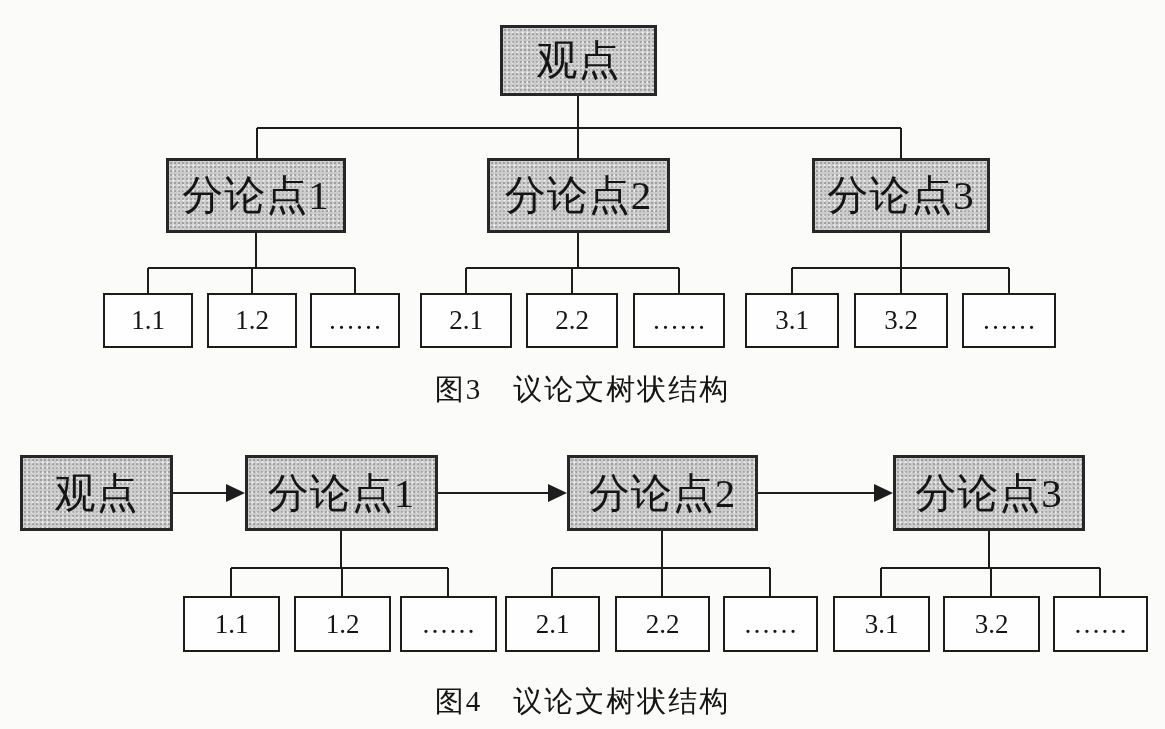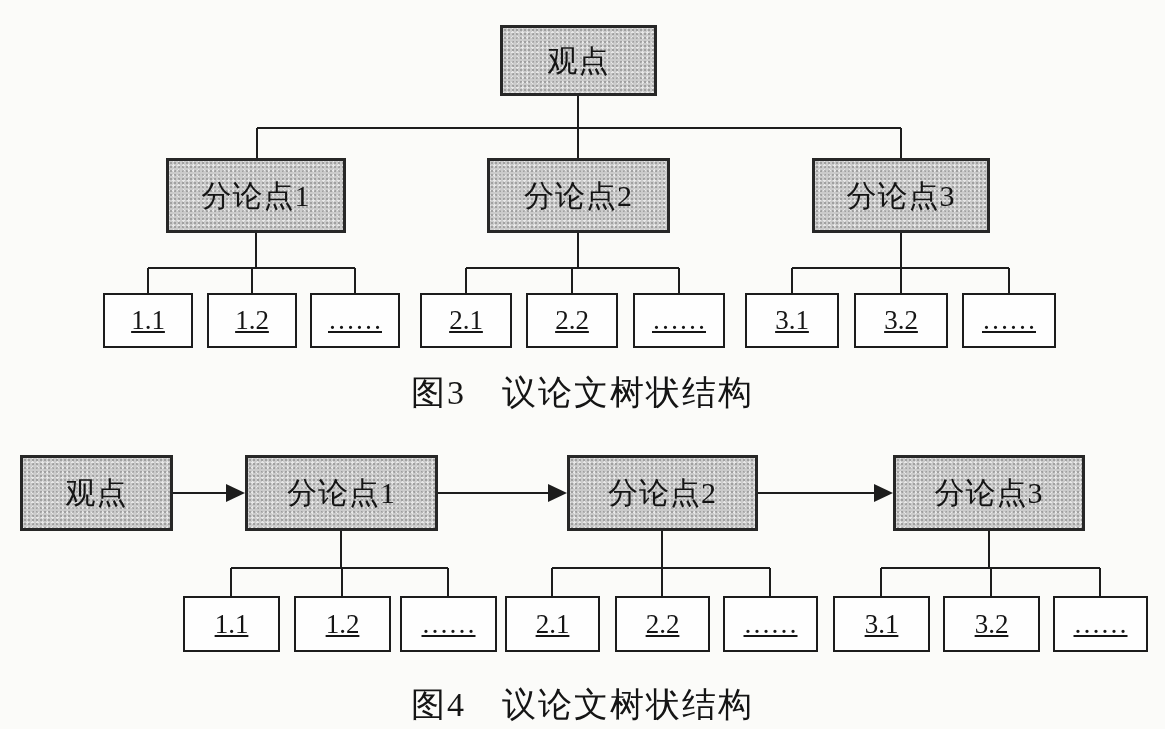--- a/index.html
+++ b/index.html
@@ -20,41 +20,41 @@
     overflow:hidden;
     font-family:"Liberation Serif","DejaVu Serif",serif;
     color:var(--text);
   }
   .lines{position:absolute;left:0;top:0;width:1165px;height:729px;}
   .lines path{stroke:var(--line);stroke-width:2;fill:none;}
   .lines polygon{fill:var(--line);stroke:none;}
   .node{
     position:absolute;
     display:flex;align-items:center;justify-content:center;
-    font-size:30px;line-height:1;letter-spacing:1px;
+    font-size:41px;line-height:1;letter-spacing:1px;
     color:var(--text);
   }
   .gray{
     background-color:var(--node_fill);
     background-image:
       radial-gradient(circle, rgba(60,60,60,0.30) 1px, transparent 1.4px),
       radial-gradient(circle, rgba(255,255,255,0.55) 1px, transparent 1.4px);
     background-size:4px 4px,5px 5px;
     background-position:0 0,2px 2px;
     border:3px solid var(--node_border);
   }
   .leaf{
     background:var(--leaf_fill);
     border:2px solid var(--leaf_border);
-    font-size:27px;letter-spacing:0;text-decoration:underline;
+    font-size:27px;letter-spacing:0;
   }
   .caption{
     position:absolute;left:0;width:100%;
     text-align:center;
-    font-size:34px;letter-spacing:2px;
+    font-size:29px;letter-spacing:2px;
     color:var(--text);
   }
 </style>
 </head>
 <body>
 
 <div class="page">
 
   <svg class="lines" viewBox="0 0 1165 729" xmlns="http://www.w3.org/2000/svg">
     <g>

